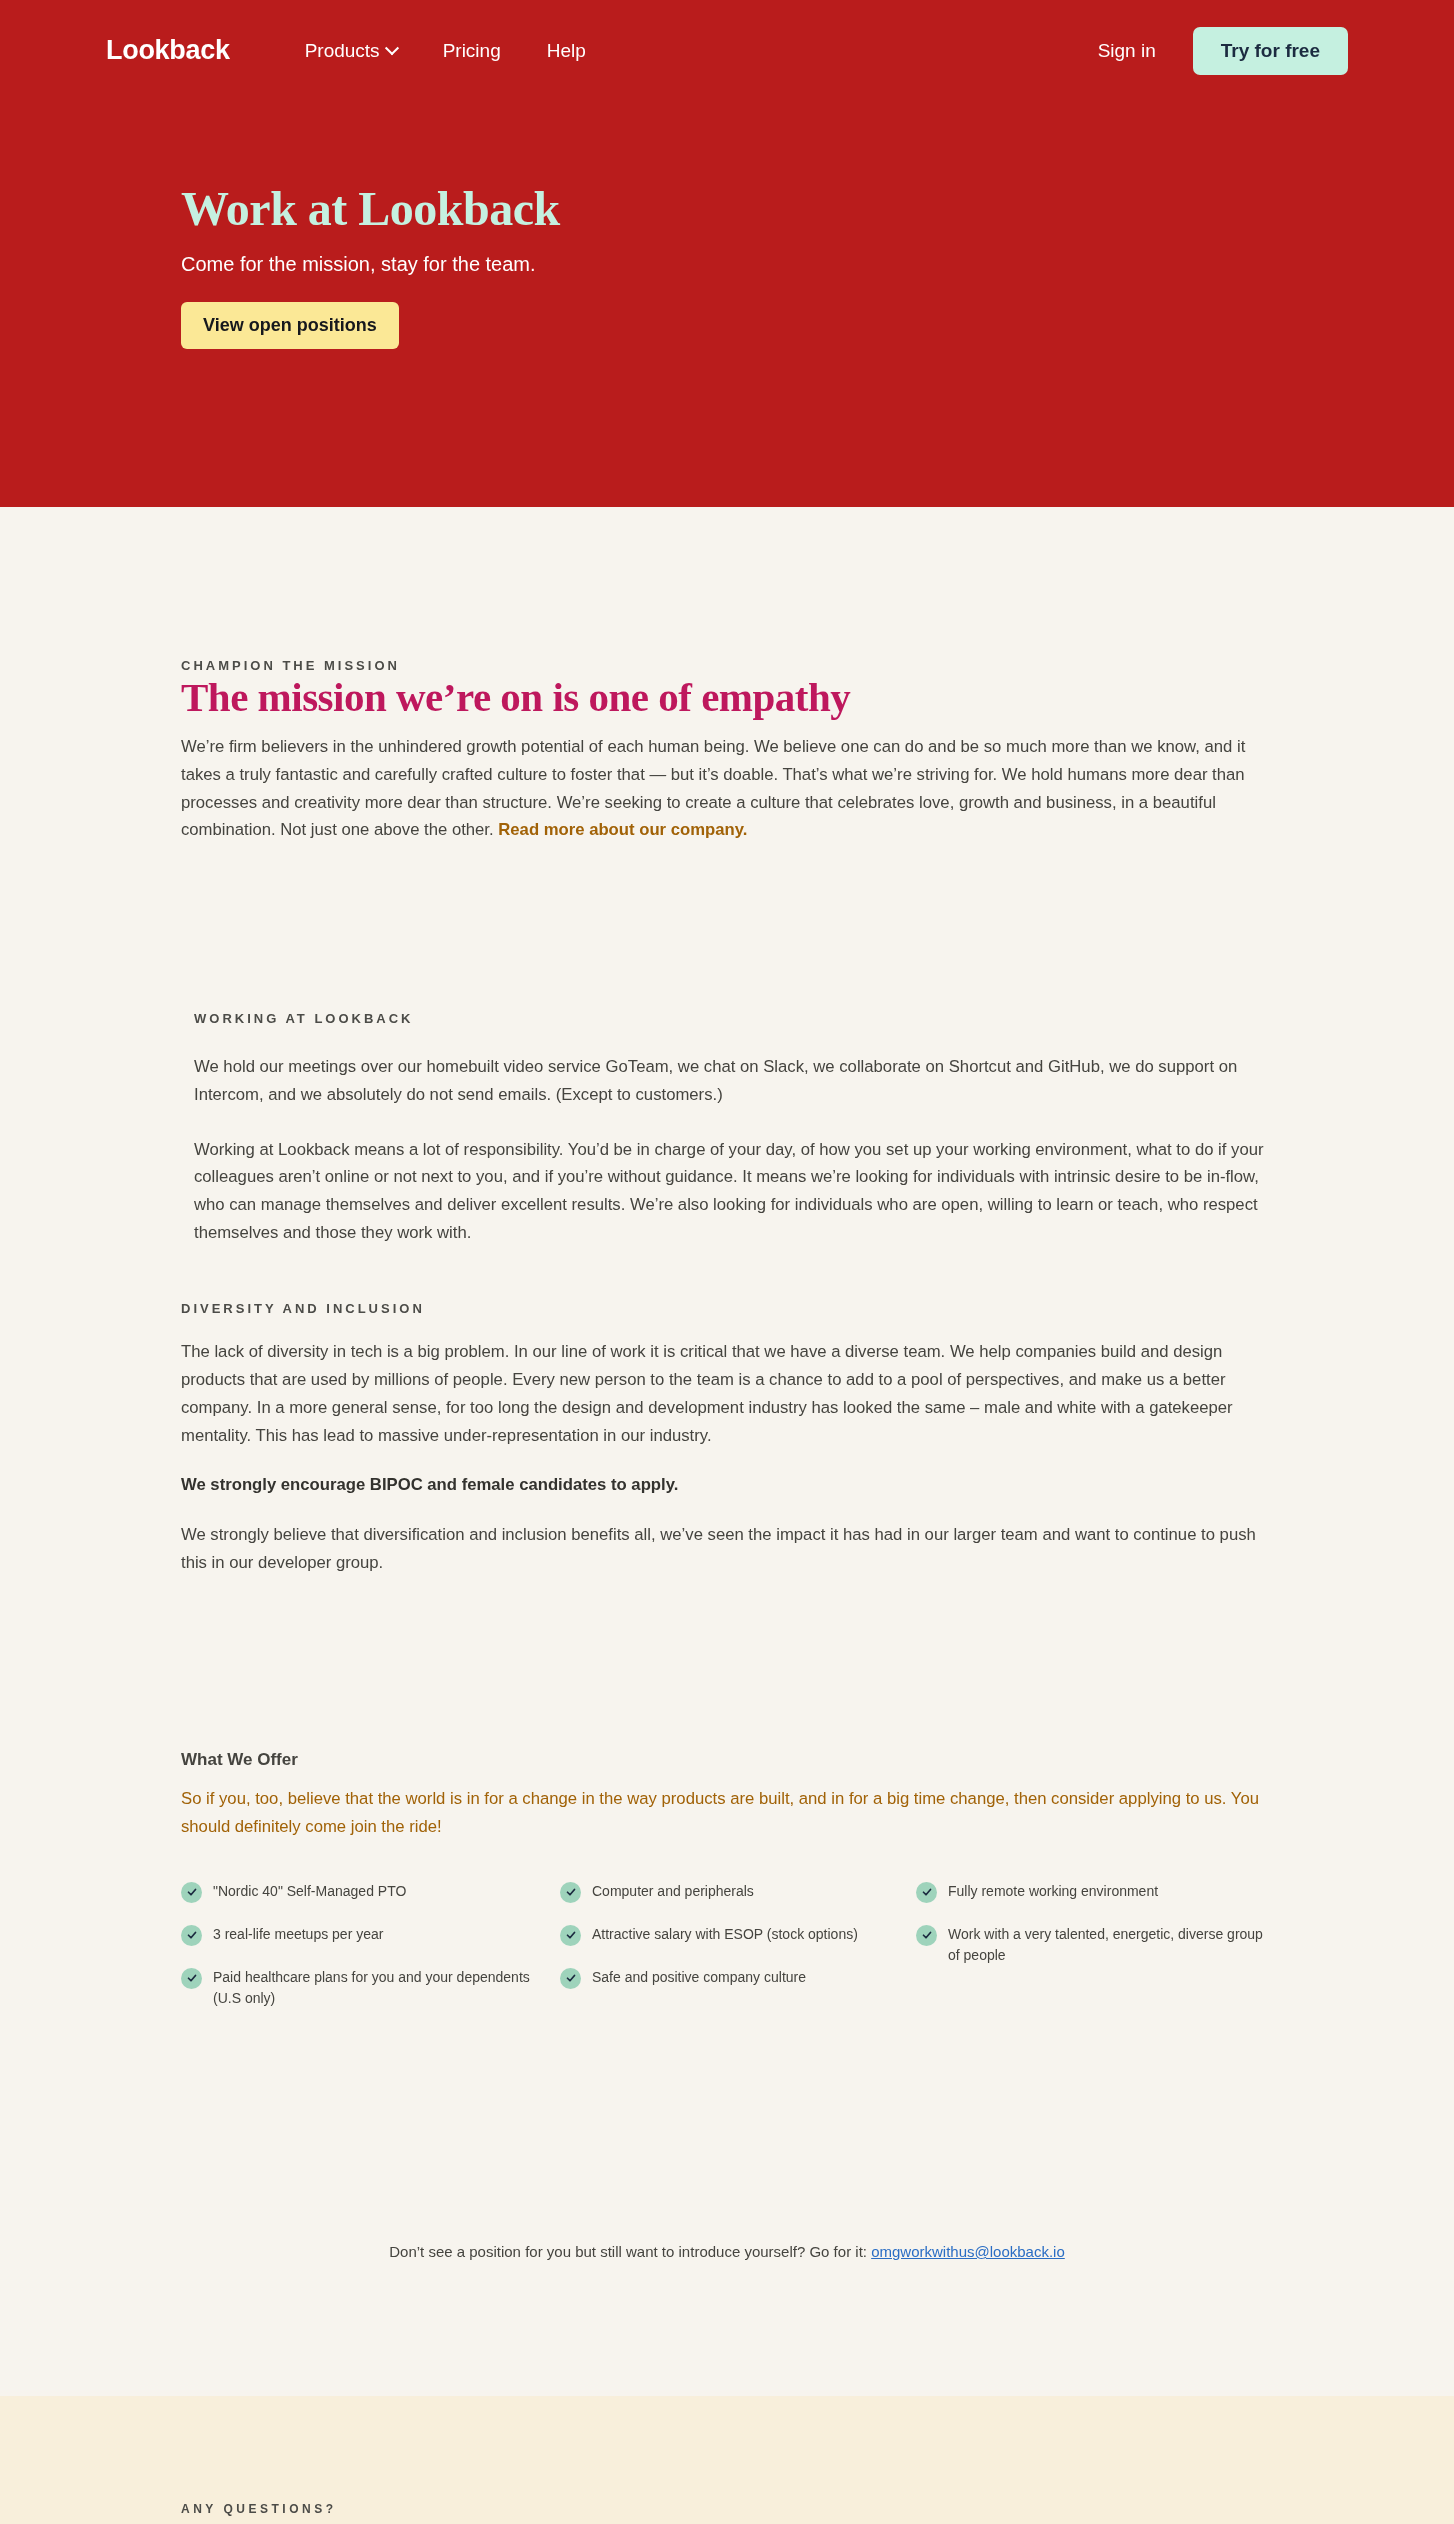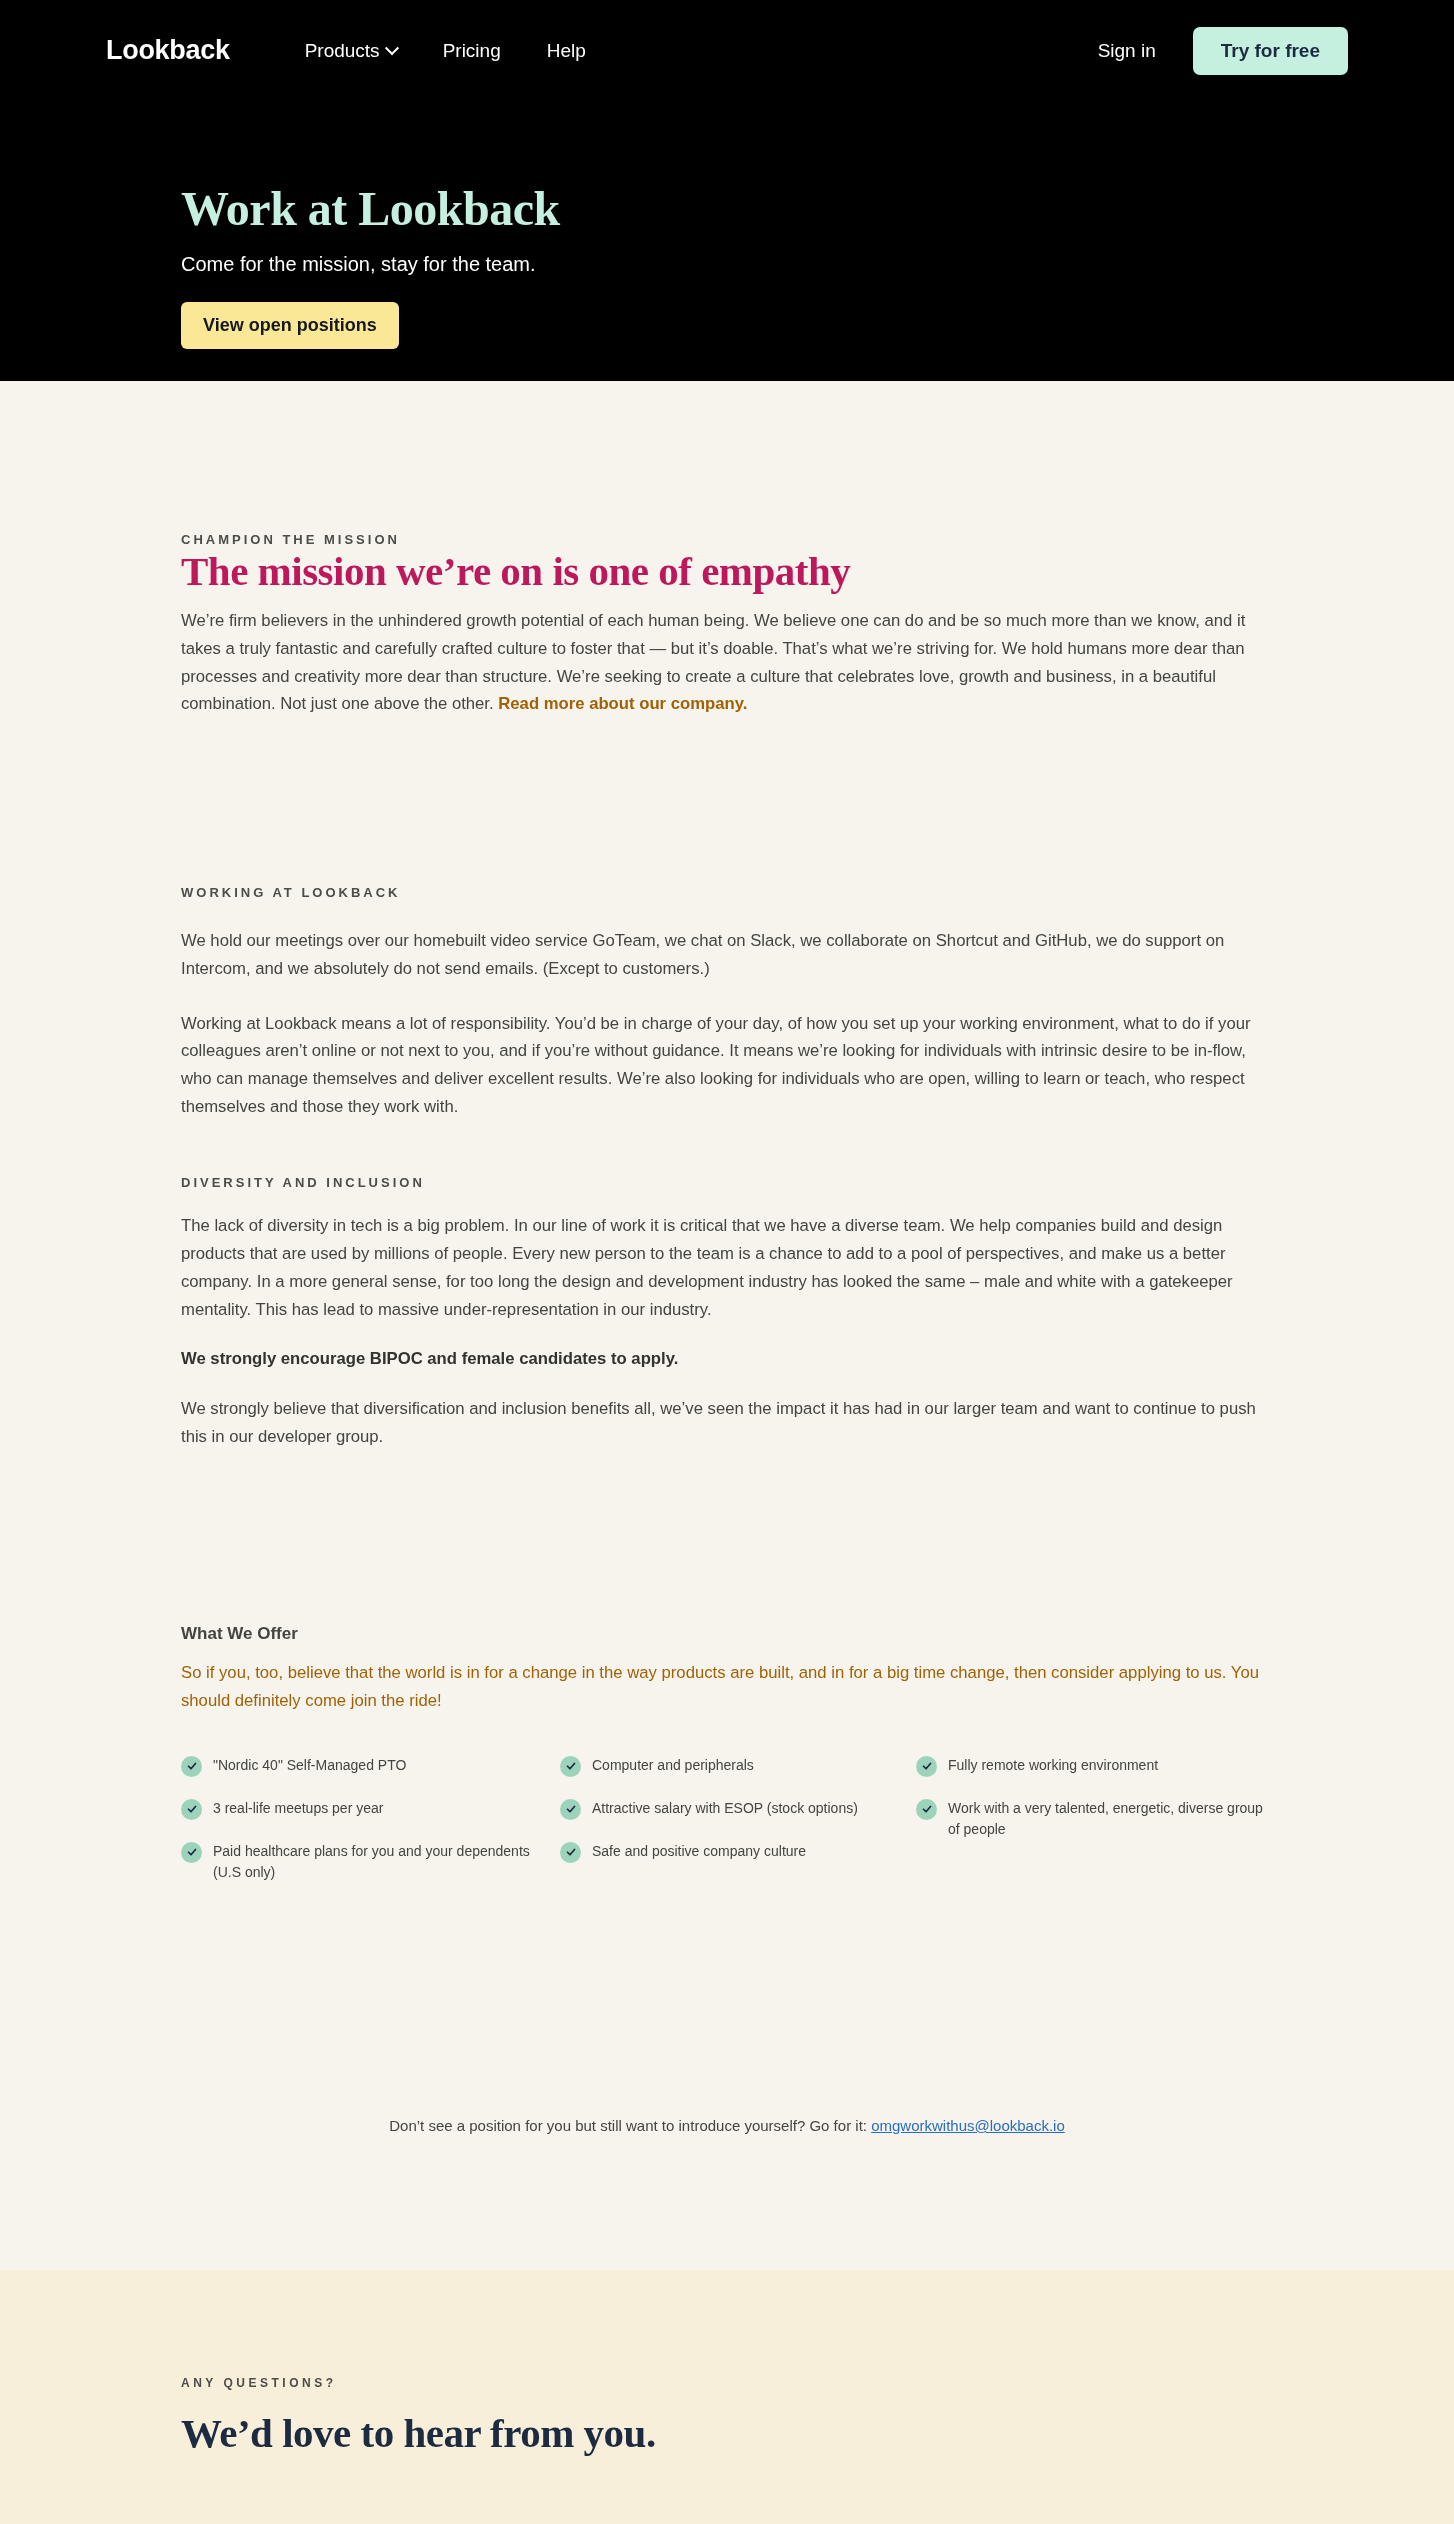--- a/index.html
+++ b/index.html
@@ -6,23 +6,23 @@
   html, body { width: 1454px; }
   body {
     background: #f7f4ee;
     font-family: "Liberation Sans", sans-serif;
     -webkit-font-smoothing: antialiased;
   }
   .page { width: 1454px; position: relative; }
 
   
   .hero {
-    background: #000000;
+    background: #b91c1c;
     padding: 0 0 0 0;
-    height: 381px;
+    height: 507px;
     position: relative;
   }
   .nav {
     display: flex;
     align-items: center;
     height: 101px;
     padding: 0 106px;
   }
   .logo {
     color: #ffffff;
@@ -123,21 +123,21 @@
     font-size: 16.7px;
     line-height: 1.66;
     color: #45443f;
     max-width: 1091px;
     margin-top: 14px;
   }
   .link-bold { color: #a16207; font-weight: 700; text-decoration: none; }
   .bold-note { font-weight: 700; color: #33322e; }
 
   .sec-mission { padding-top: 151px; }
-  .sec-working { padding-top: 167px; }
+  .sec-working { padding-top: 167px; margin-left: 13px; }
   .sec-working .para { margin-top: 27px; }
   .sec-diversity { padding-top: 55px; }
   .sec-diversity .para { margin-top: 22px; }
 
   .sec-offer { padding-top: 174px; }
   .offer-title {
     font-size: 17px;
     font-weight: 700;
     color: #45443f;
   }

